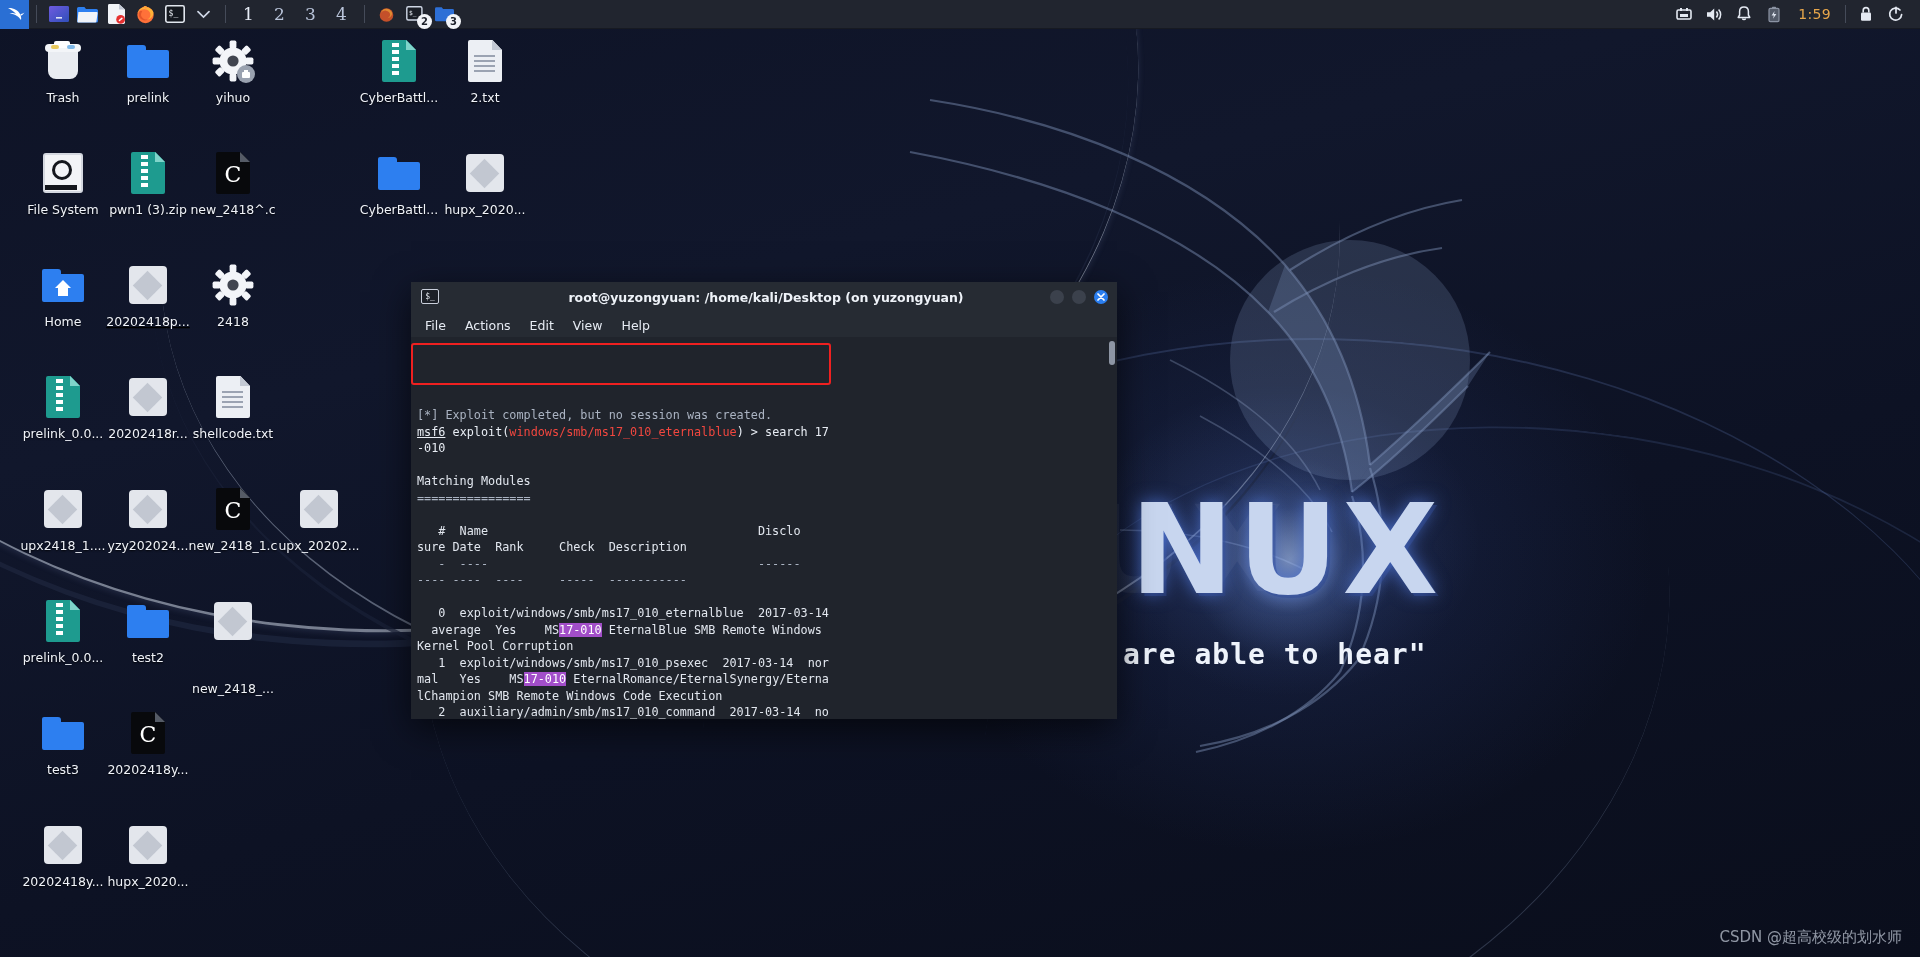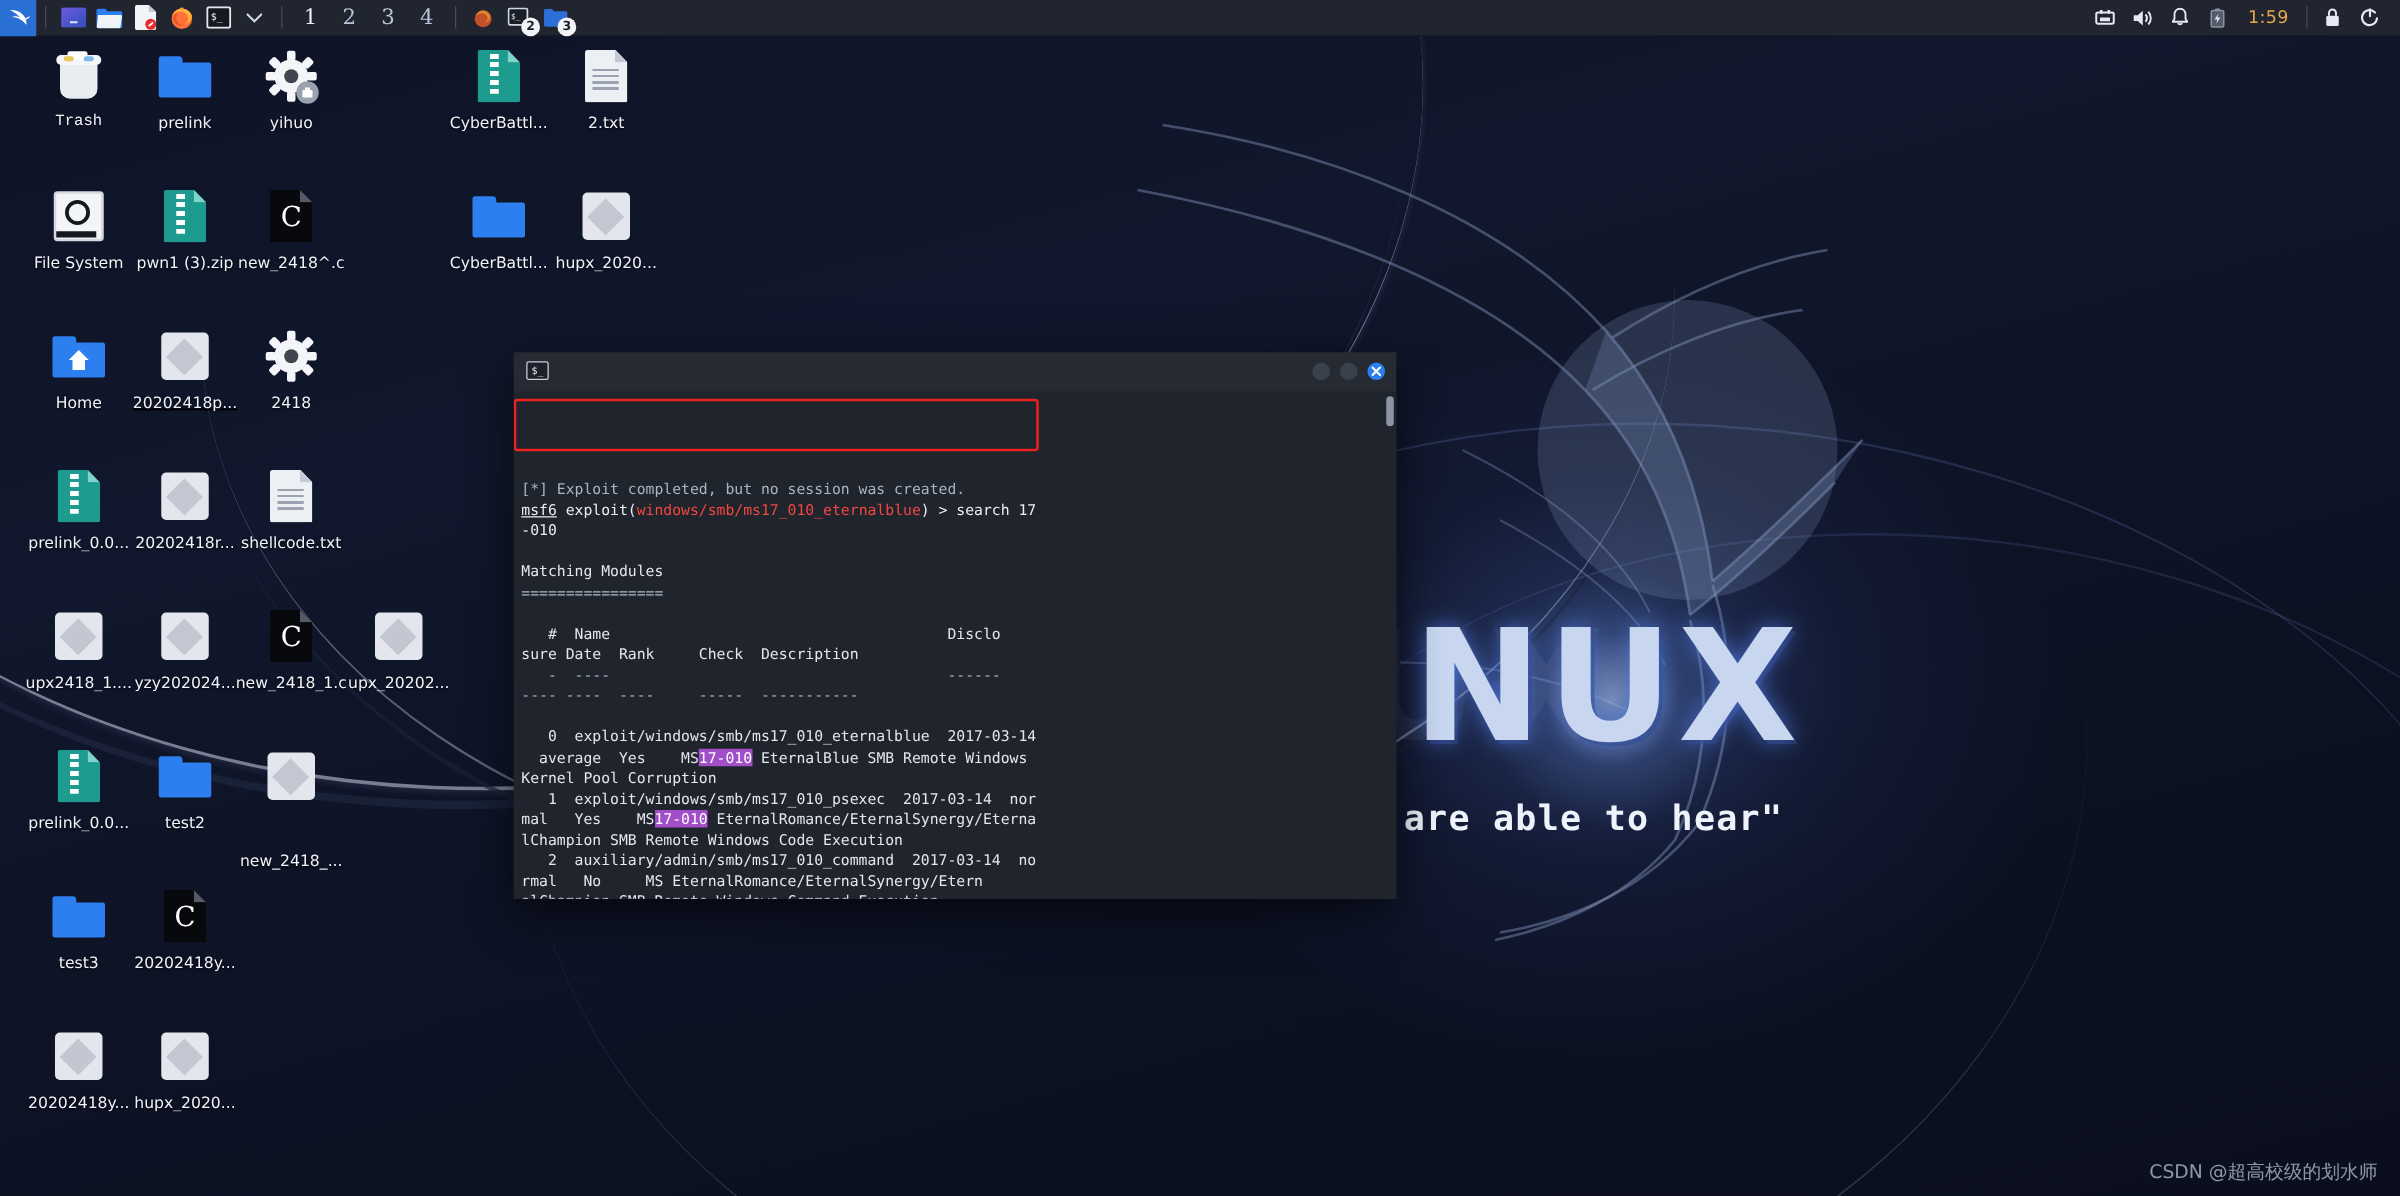--- a/index.html
+++ b/index.html
@@ -427,21 +427,21 @@
     </g>
   </svg>
 
   <div class="wp-glow"></div>
   <div class="wp-linux">LINUX</div>
   <div class="wp-nux">NUX</div>
   <div class="wp-quote">ome, the more you</div>
   <div class="wp-quote2">are able to hear"</div>
 
   <div id="icon-grid">
-      <div class="dicon" style="left: 14px; top: 8px; font-family: Liberation Mono, monospace;">
+      <div class="dicon" style="left: 14px; top: 8px;">
         <div class="glyph">
           <div class="g-trash">
             <div class="can"></div>
             <div class="lid"></div>
             <div class="paper"></div>
             <div class="yel"></div>
             <div class="blu"></div>
           </div>
         </div>
         <div class="lbl">Trash</div>
@@ -872,31 +872,39 @@
         <path d="M12 4 A6 6 0 1 0 13.6 8.6" fill="none" stroke="#e4e9f2" stroke-width="1.7" stroke-linecap="round"></path>
         <path d="M8 1.4 V7" stroke="#e4e9f2" stroke-width="1.7" stroke-linecap="round"></path>
       </svg>
     </div>
   </div>
 </div>
 
 <div id="term">
   <div class="t-titlebar">
     <div class="t-appicon">$_</div>
+    <div class="t-title">root@yuzongyuan: /home/kali/Desktop (on yuzongyuan)</div>
     <div class="t-wbtns">
       <div class="wb"></div>
       <div class="wb"></div>
       <div class="wb close">
         <svg width="8" height="8" viewBox="0 0 8 8">
           <path d="M1 1 L7 7 M7 1 L1 7" stroke="#ffffff" stroke-width="1.7" stroke-linecap="round"></path>
         </svg>
       </div>
     </div>
   </div>
 
+  <div class="t-menubar" id="t-menubar">
+      <span>File</span>
+      <span>Actions</span>
+      <span>Edit</span>
+      <span>View</span>
+      <span>Help</span>
+    </div>
 
   <div class="t-body">
     <div class="t-scroll"></div>
     <div class="red-box"></div>
     <div id="term-text"><span class="c-dim">[*] Exploit completed, but no session was created.</span>
 <span class="c-white ul">msf6</span><span class="c-white"> exploit(</span><span class="c-red">windows/smb/ms17_010_eternalblue</span><span class="c-white">) &gt; </span><span class="c-white">search 17</span>
 <span class="c-white">-010</span>
 
 Matching Modules
 <span class="c-dim">================</span>

